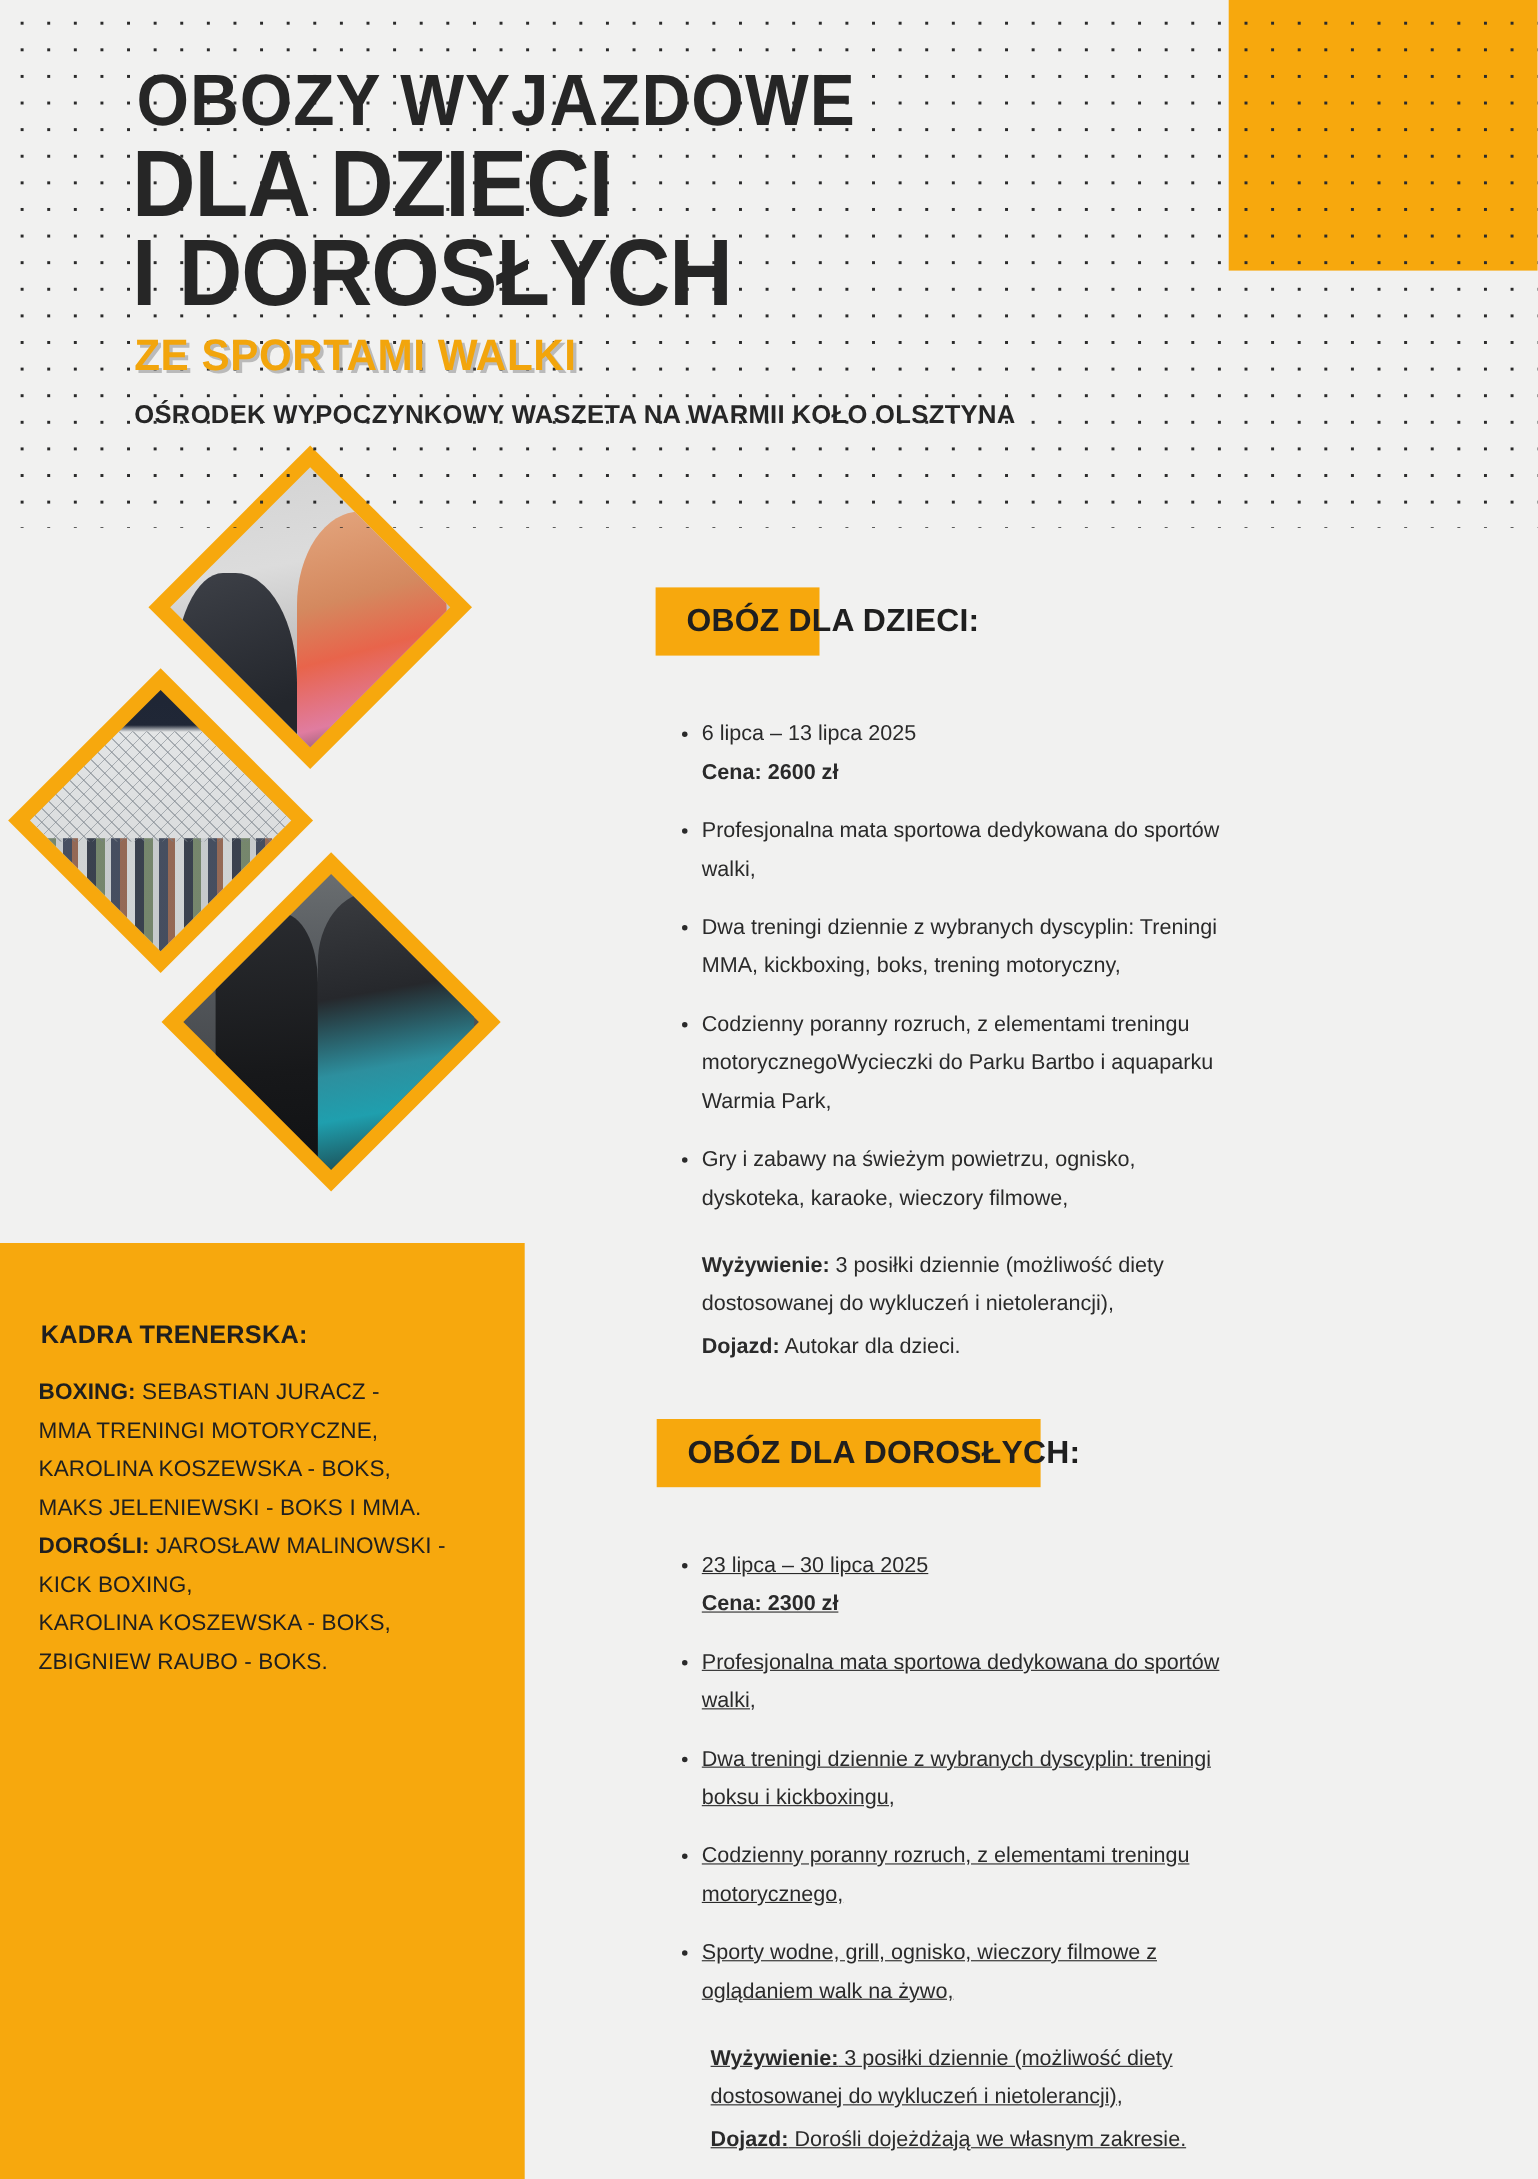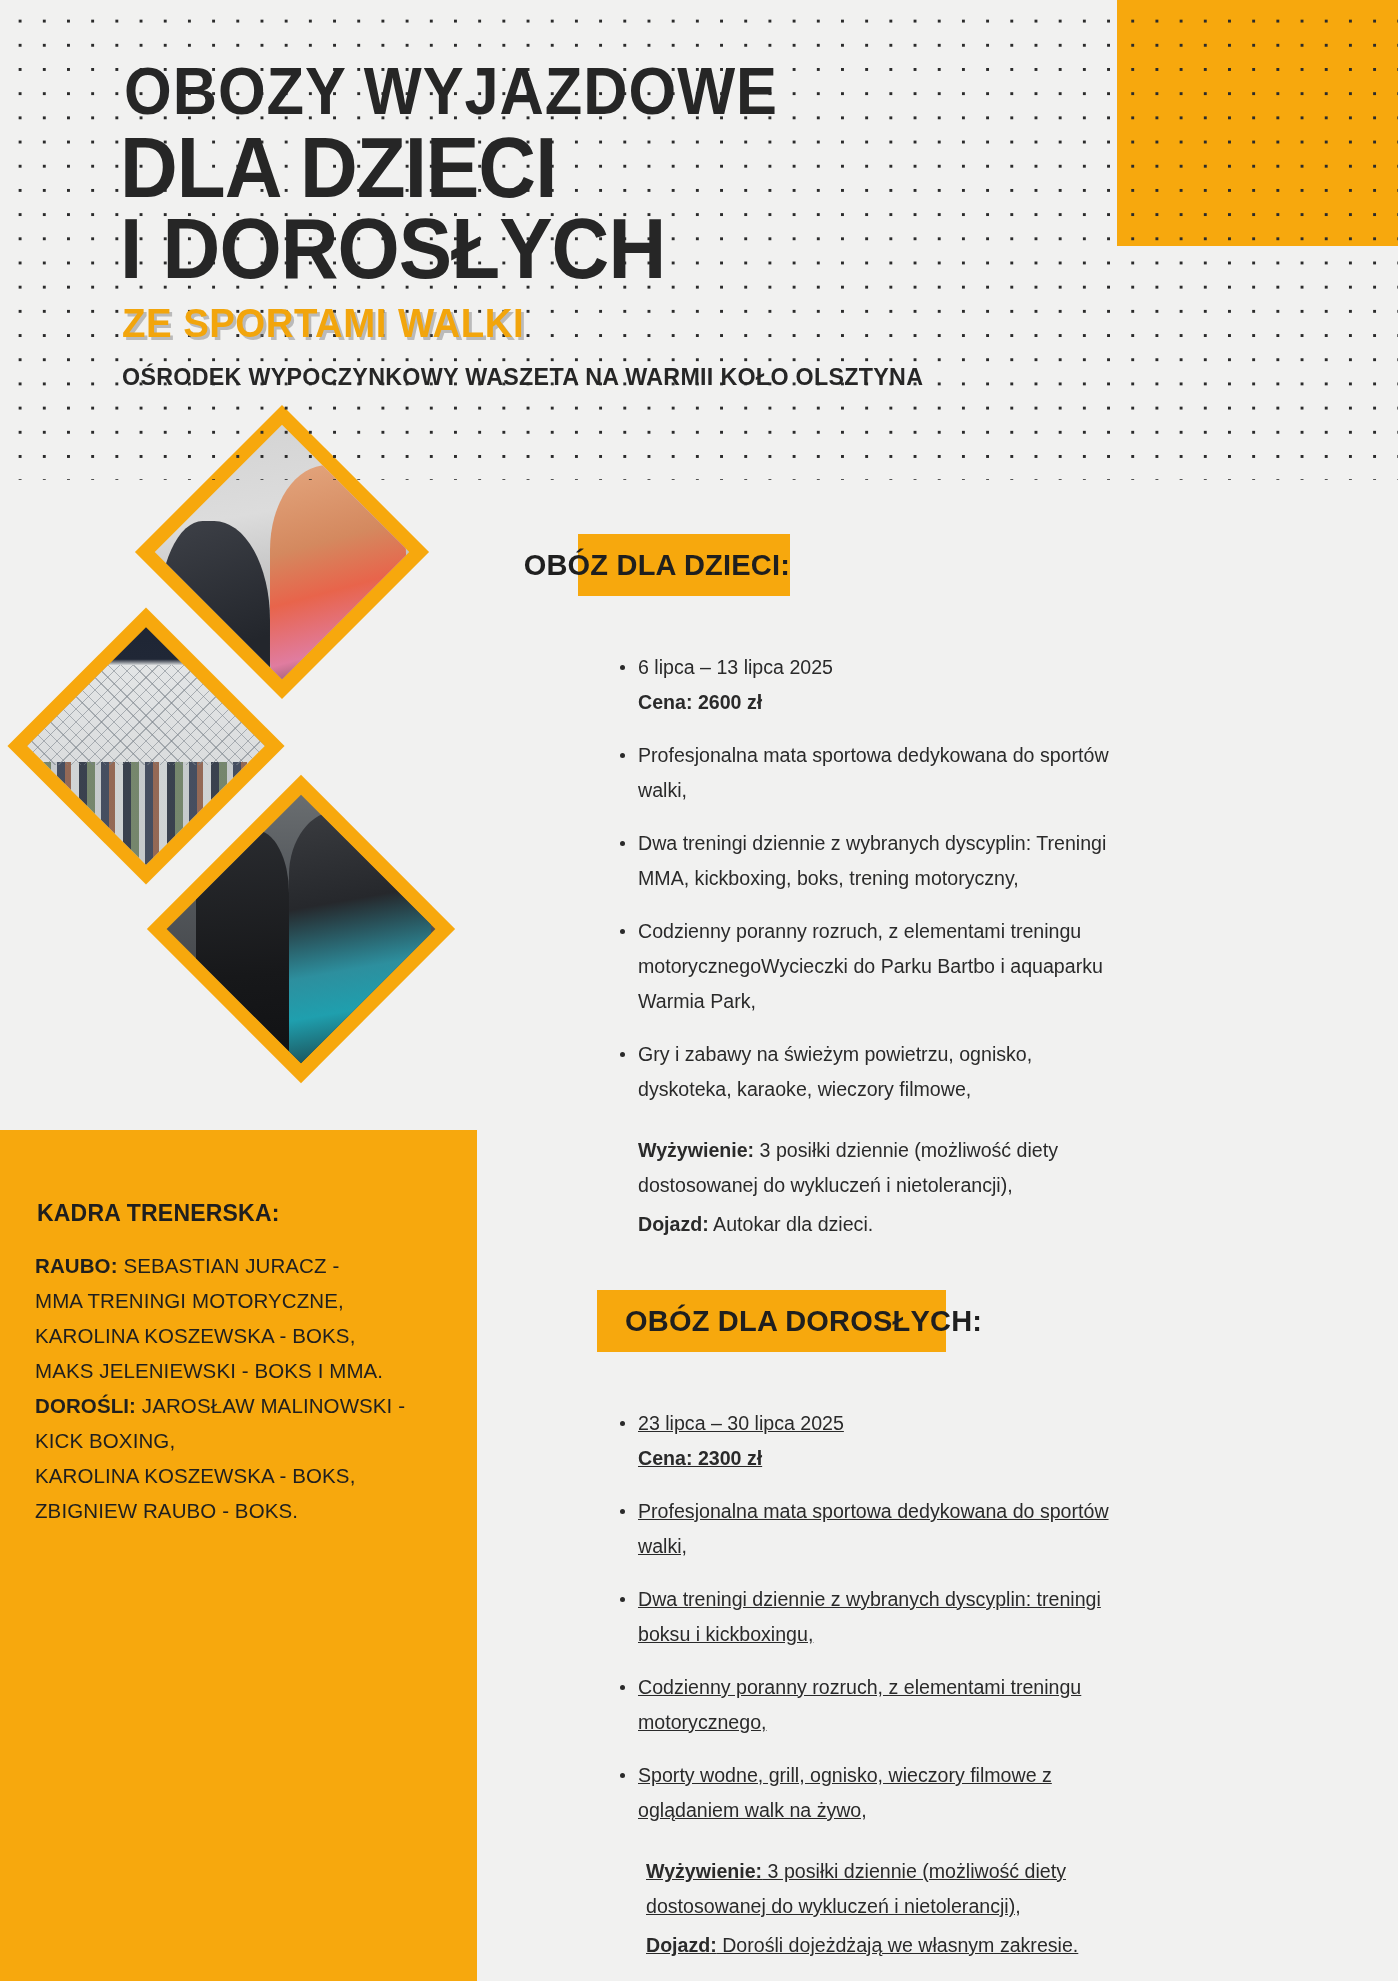--- a/index.html
+++ b/index.html
@@ -198,21 +198,21 @@
     align-items: center;
   }
   .banner span {
     font-size: 29px;
     font-weight: bold;
     color: #1f1f1f;
     letter-spacing: 0.2px;
     padding-left: 28px;
     white-space: nowrap;
   }
-  #banner-kids   { left: 578px; top: 534px;  width: 212px; height: 62px; justify-content: flex-end; }
+  #banner-kids   { left: 596px; top: 534px;  width: 149px; height: 62px; }
   #banner-adults { left: 597px; top: 1290px; width: 349px; height: 62px; }
 
   
   .body-col {
     position: absolute;
     z-index: 6;
     color: #2a2a2a;
     font-size: 19.6px;
     line-height: 35px;
   }
@@ -357,21 +357,21 @@
     </div>
     <div class="note tight">
       <b>Dojazd:</b><span> Dorośli dojeżdżają we własnym zakresie.</span>
     </div>
   </div>
 
   <div id="staff-block"></div>
   <div id="staff-title">KADRA TRENERSKA:</div>
 
   <div class="staff-group" id="staff-kids">
-    <span class="ln"><b>RAUBO:</b><span> SEBASTIAN JURACZ -</span></span>
+    <span class="ln"><b>BOXING:</b><span> SEBASTIAN JURACZ -</span></span>
     <span class="ln">MMA TRENINGI MOTORYCZNE,</span>
     <span class="ln">KAROLINA KOSZEWSKA - BOKS,</span>
     <span class="ln">MAKS JELENIEWSKI - BOKS I MMA.</span>
   </div>
 
   <div class="staff-group" id="staff-adults">
     <span class="ln"><b>DOROŚLI:</b><span> JAROSŁAW MALINOWSKI -</span></span>
     <span class="ln">KICK BOXING,</span>
     <span class="ln">KAROLINA KOSZEWSKA - BOKS,</span>
     <span class="ln">ZBIGNIEW RAUBO - BOKS.</span>

